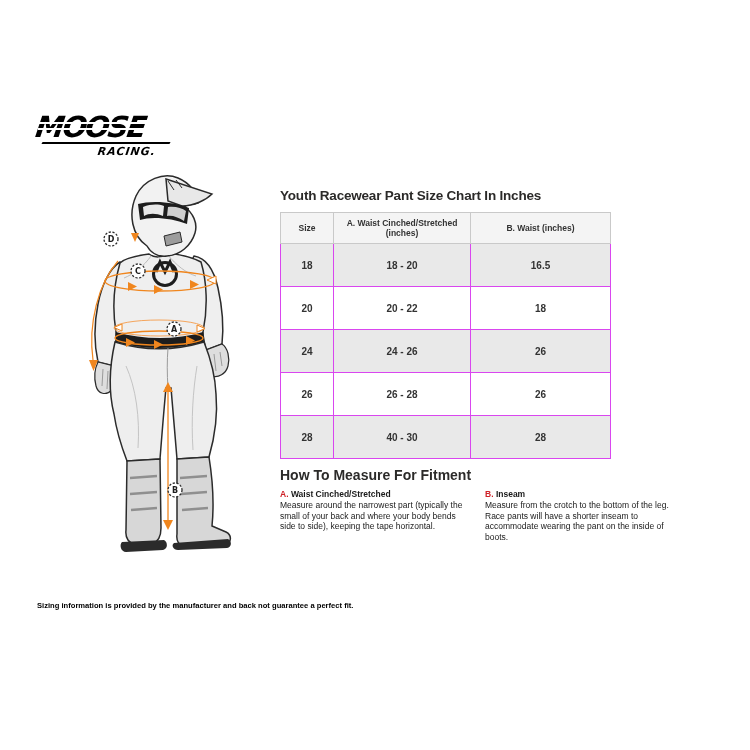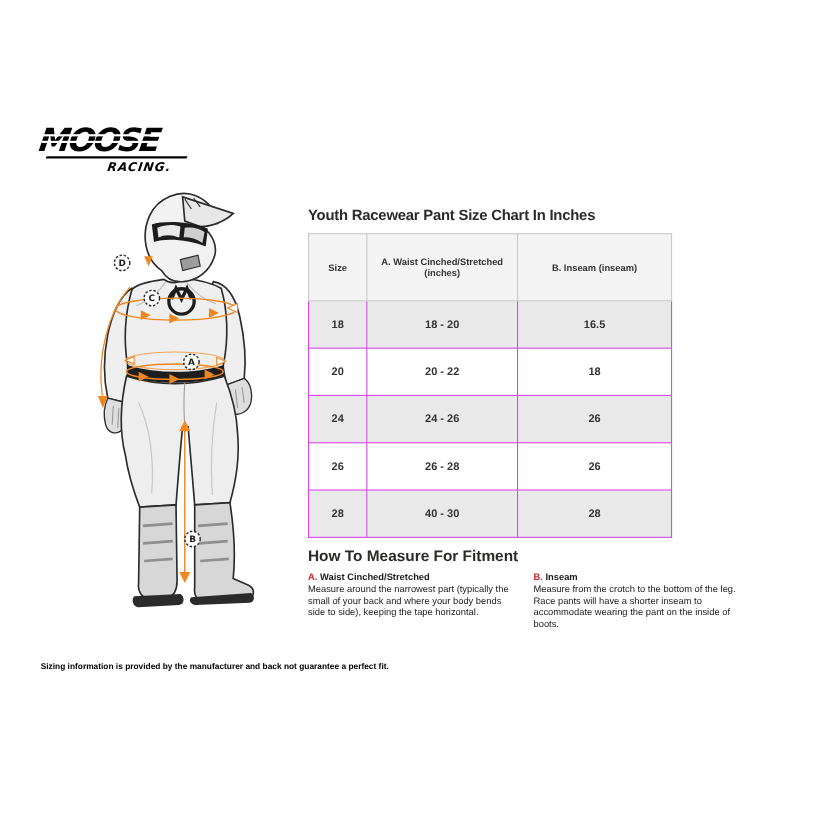--- a/index.html
+++ b/index.html
@@ -33,21 +33,21 @@
   }
   table.size-table{
     border-collapse:collapse;width:330px;table-layout:fixed;
     border:1px solid #c9c9c9;
   }
   table.size-table col.c-size{width:53px;}
   table.size-table col.c-waist{width:137px;}
   table.size-table col.c-inseam{width:140px;}
   table.size-table th{
     height:30px;background:#f4f4f4;font-size:8.5px;font-weight:700;color:#333;
-    border:1px solid #c9c9c9;text-align:center;vertical-align:middle;padding:15px 2px;
+    border:1px solid #c9c9c9;text-align:center;vertical-align:middle;padding:0 2px;
   }
   table.size-table td{
     height:40px;font-size:10px;font-weight:700;color:#333;
     border:1px solid #d946ef;text-align:center;vertical-align:middle;
     background:#ffffff;
   }
   table.size-table tbody tr:nth-child(odd) td{background:#e9e9e9;}
   h2.measure-title{margin:8px 0 6px 0;font-size:14px;font-weight:700;color:#2b2a29;}
   .measure-row{display:flex;gap:22px;}
   .measure-col-a{width:183px;}
@@ -165,21 +165,21 @@
   <table class="size-table">
     <colgroup>
         <col class="c-size">
         <col class="c-waist">
         <col class="c-inseam">
       </colgroup>
     <thead>
       <tr>
         <th>Size</th>
         <th>A. Waist Cinched/Stretched (inches)</th>
-        <th>B. Inseam (inseam)</th>
+        <th>B. Waist (inches)</th>
       </tr>
     </thead>
     <tbody>
       <tr>
         <td>18</td>
         <td>18 - 20</td>
         <td>16.5</td>
       </tr>
       <tr>
         <td>20</td>

